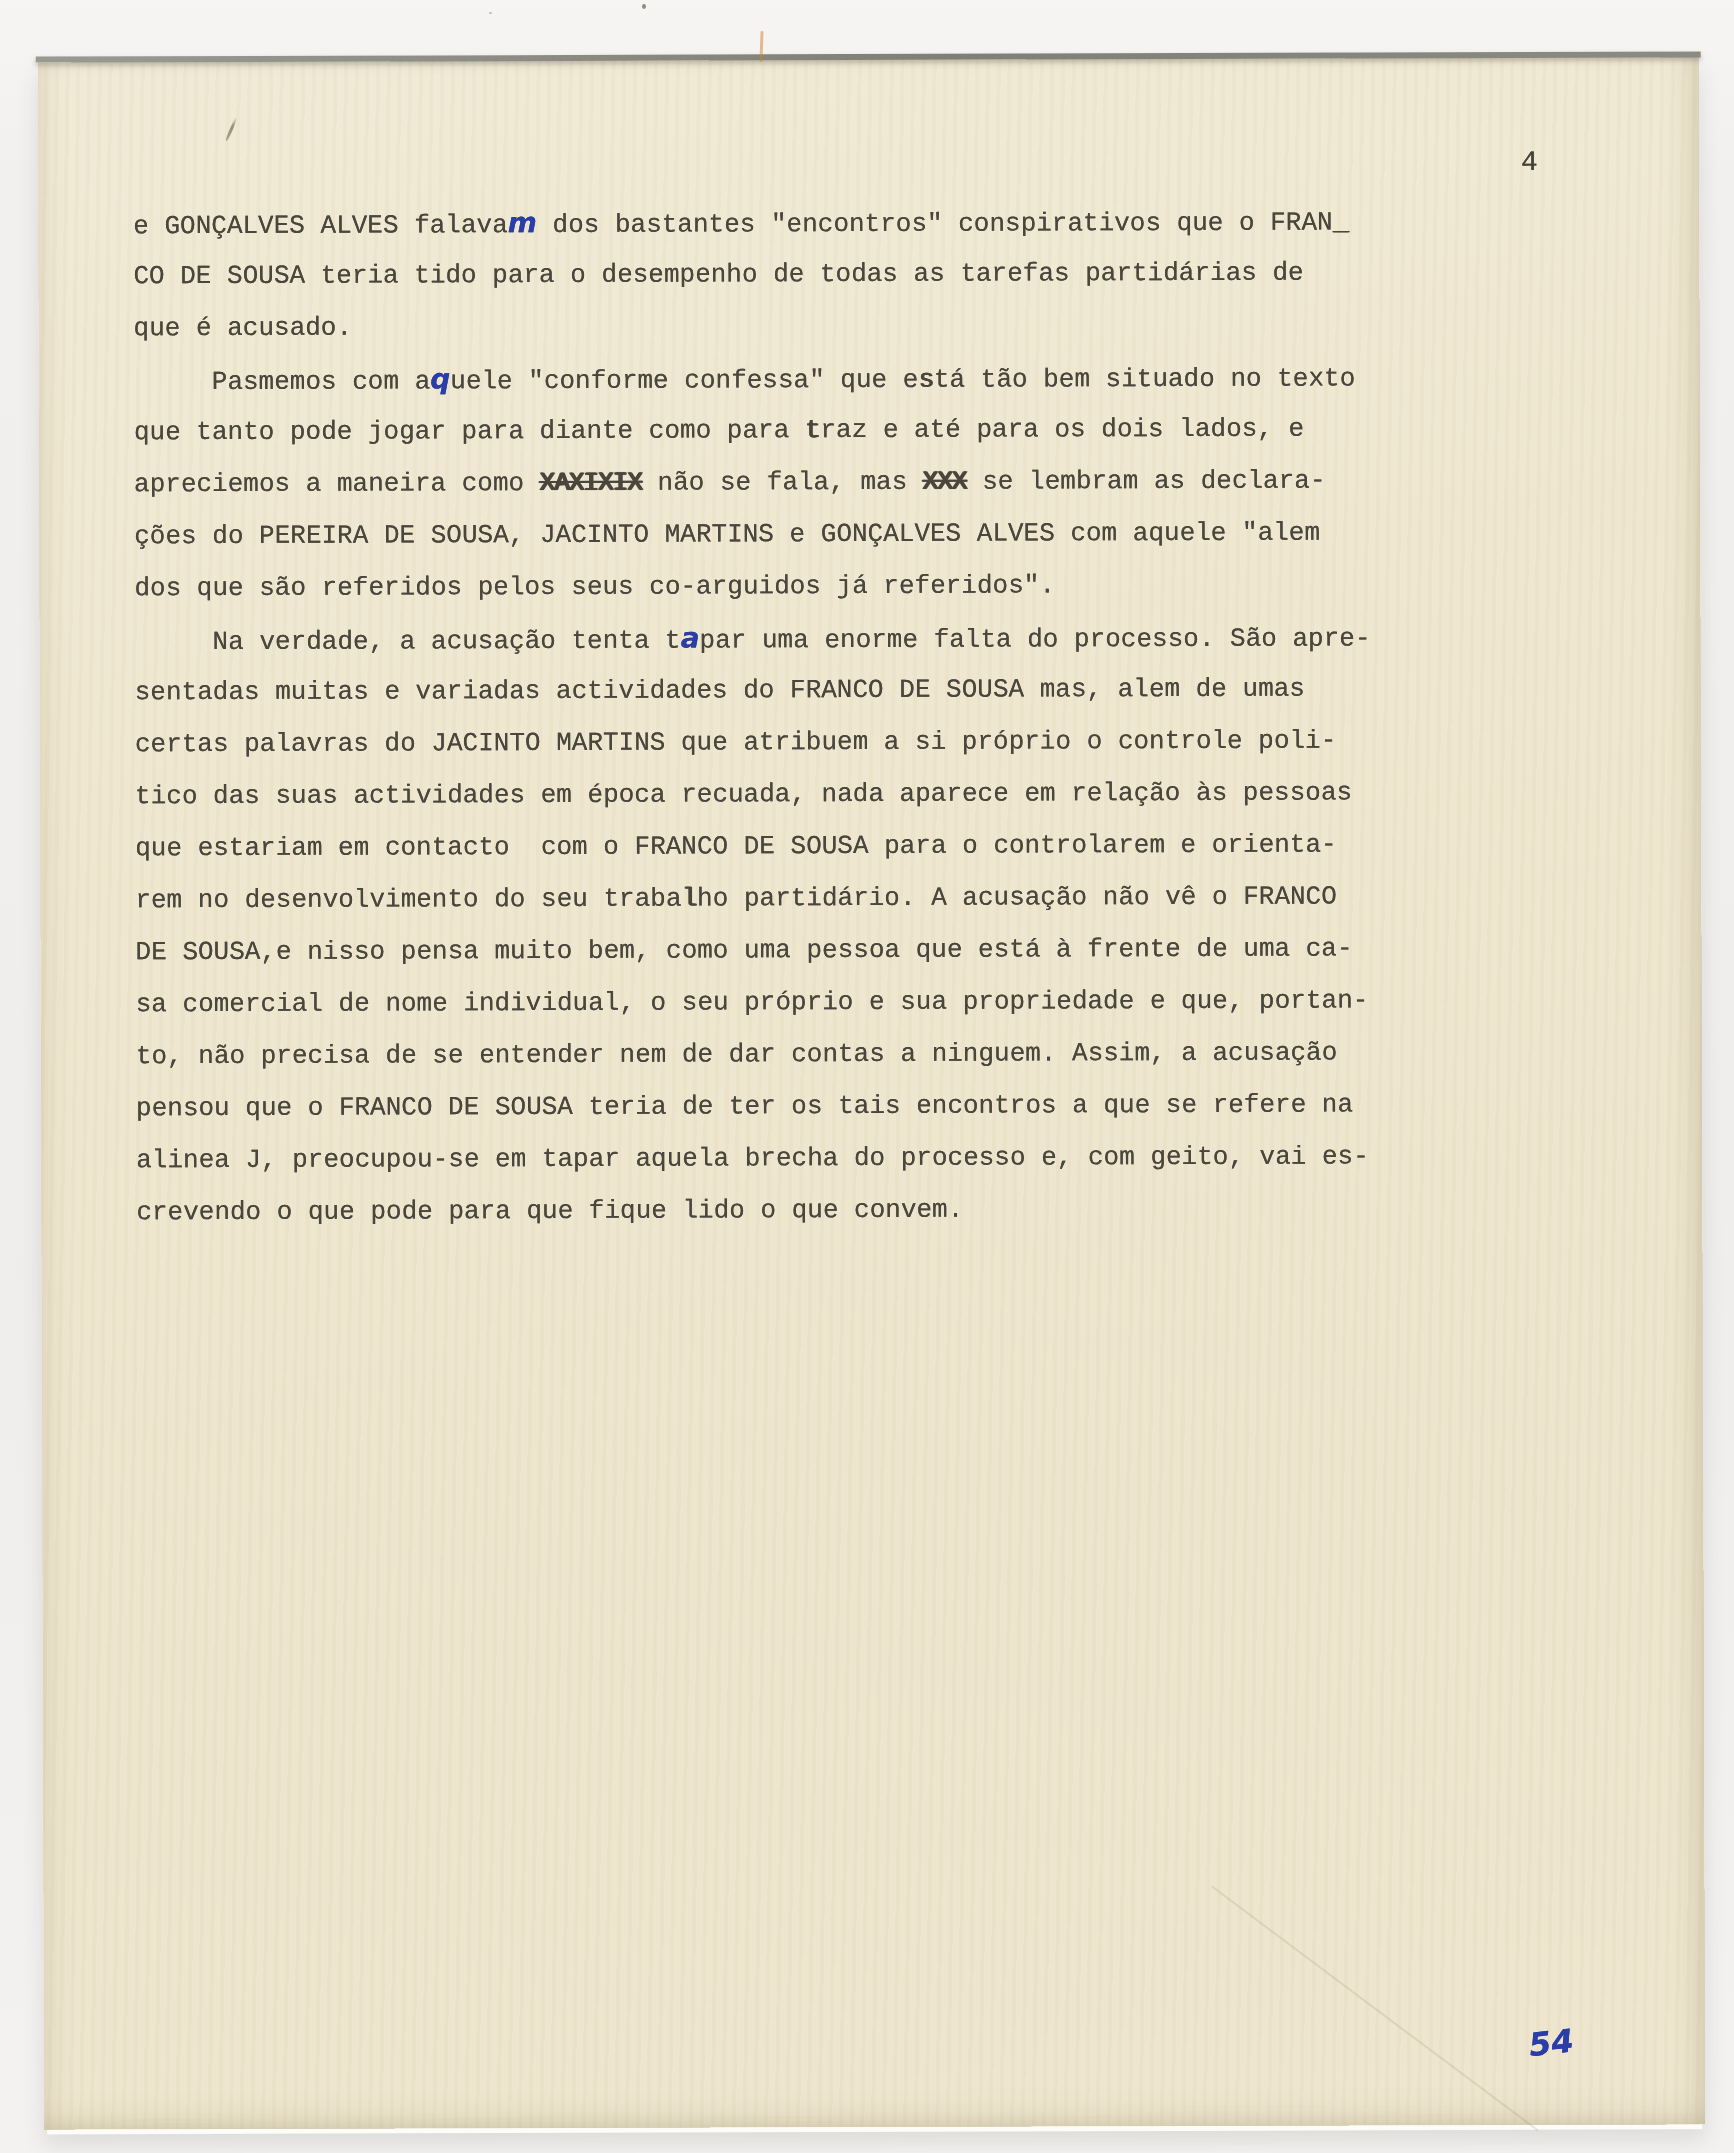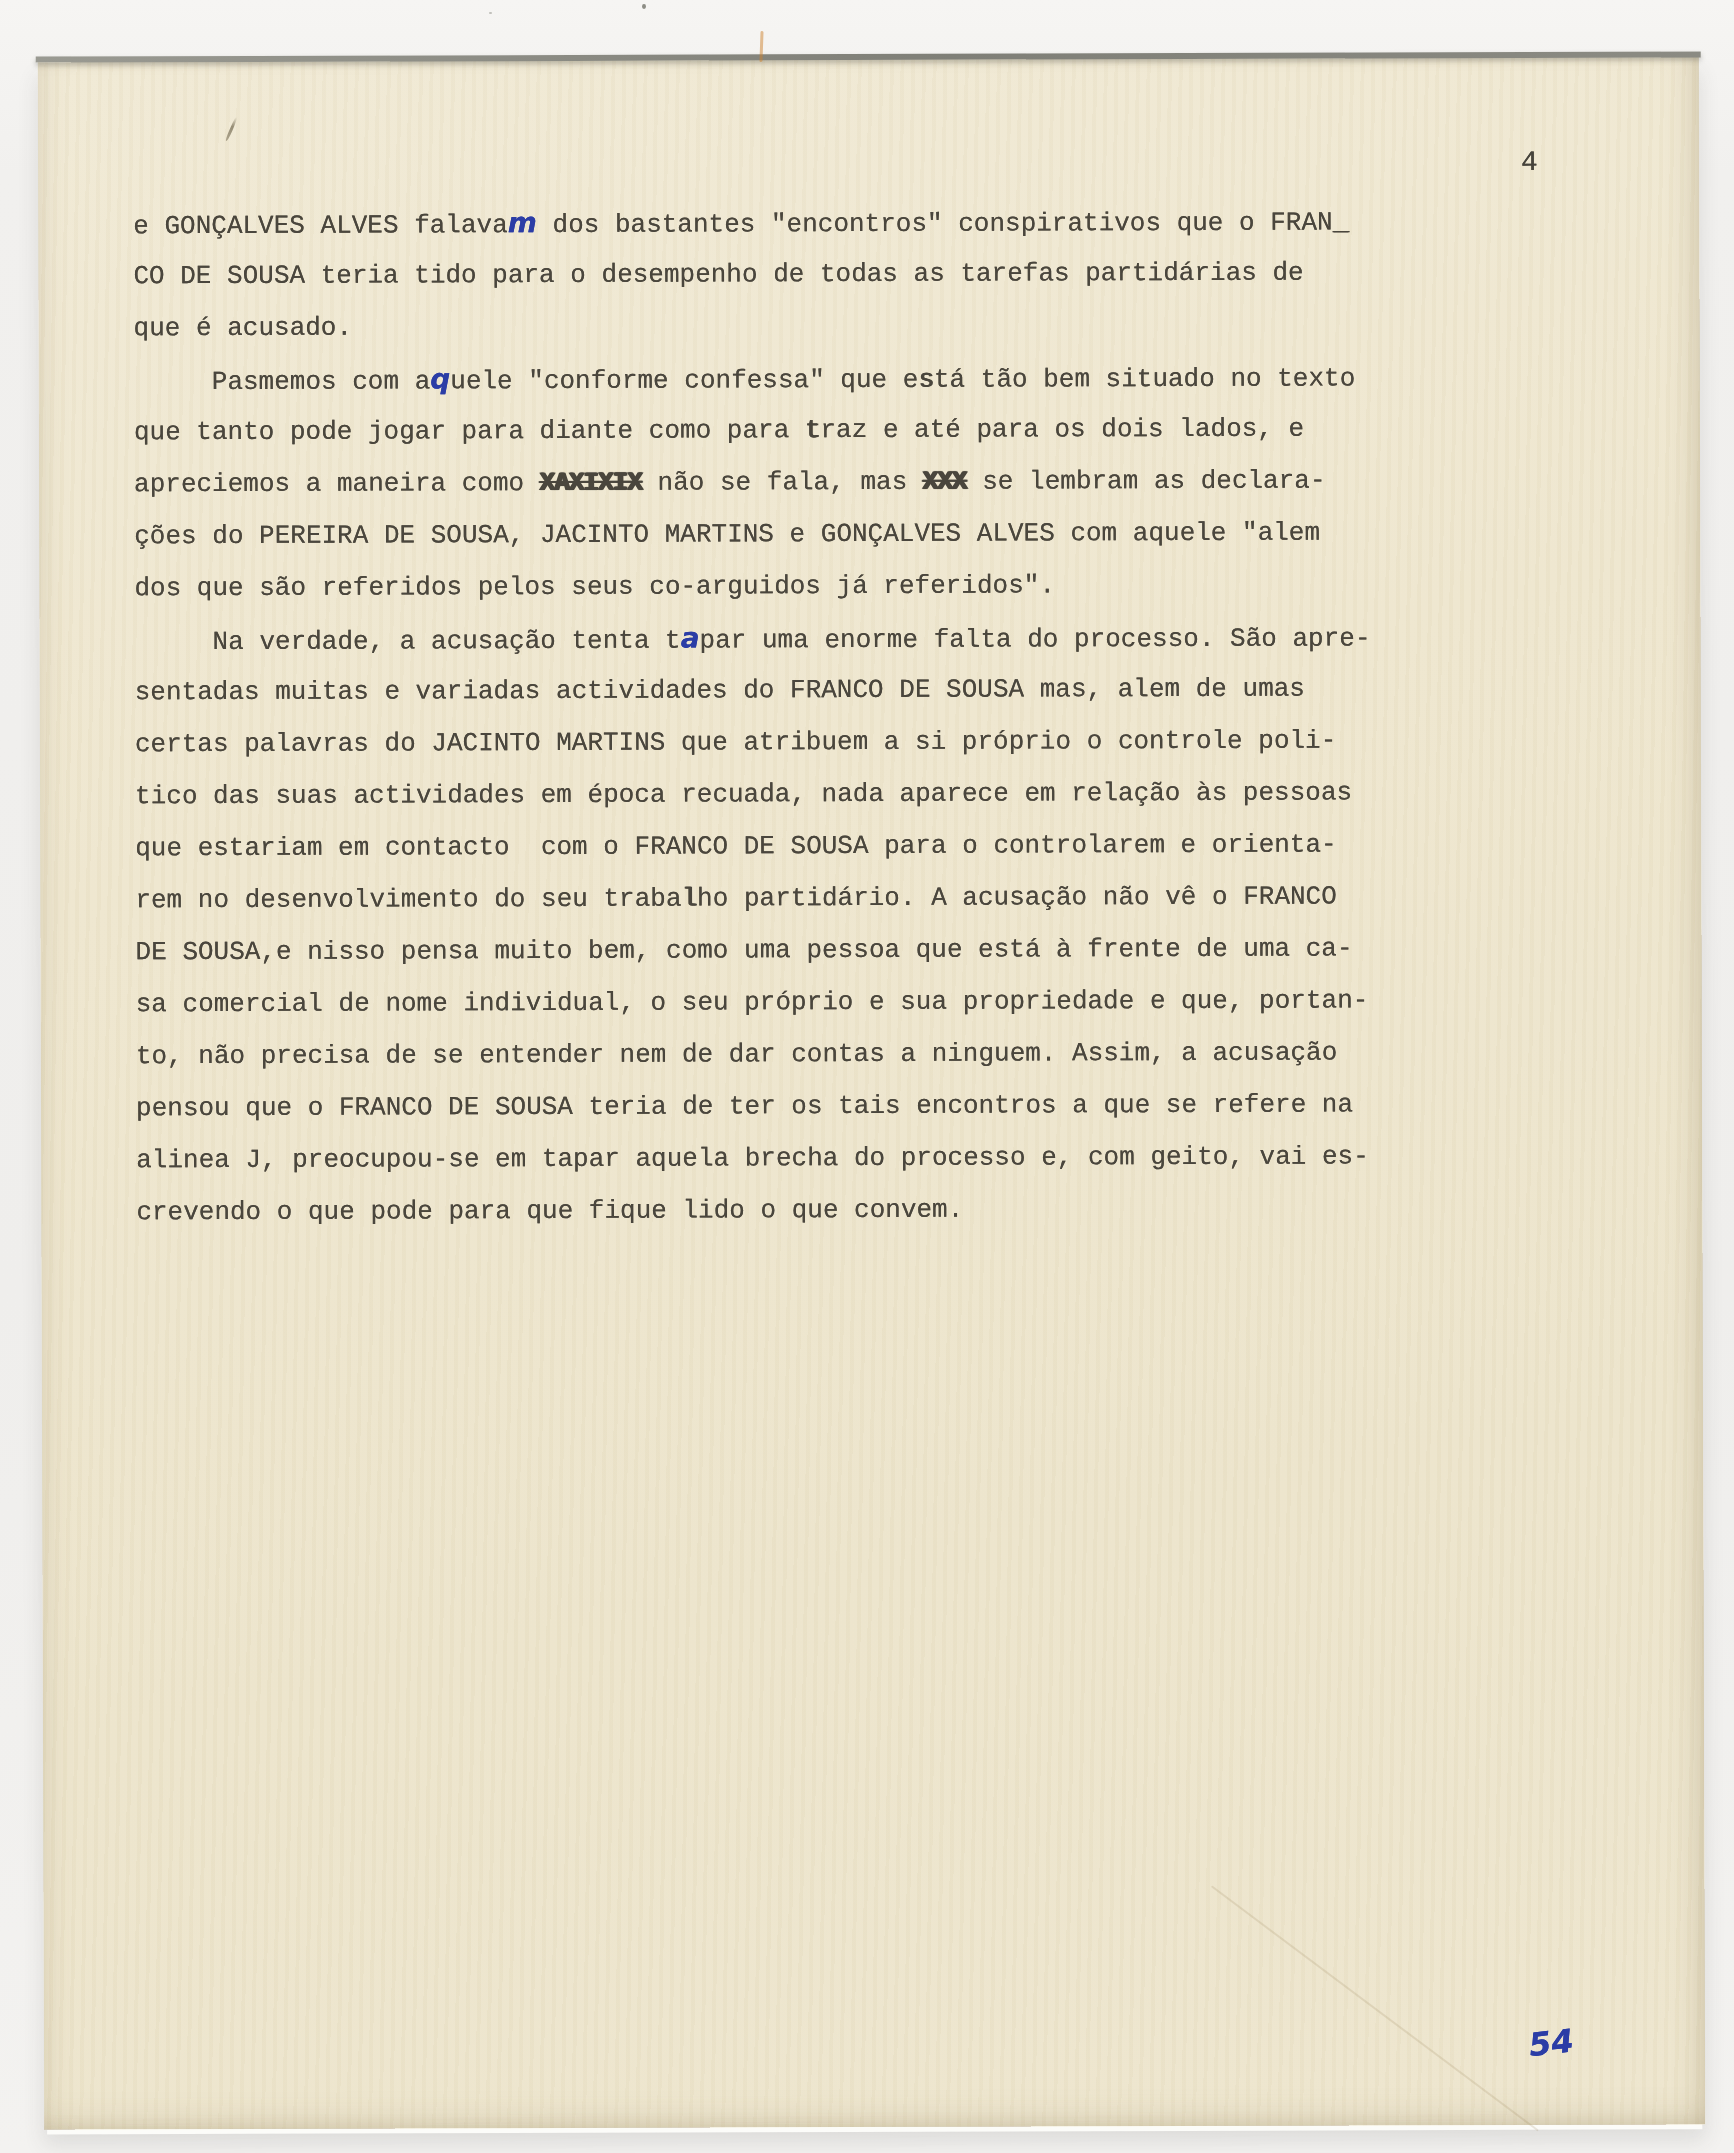--- a/index.html
+++ b/index.html
@@ -50,21 +50,21 @@
   
   .blue{
     color:#2b3da6;font-family:"DejaVu Sans",sans-serif;
     font-weight:bold;font-style:italic;font-size:28px;
     text-shadow:0 0 0.5px #2b3da6;
   }
   
   .ot{ text-shadow:1.2px 0 0 currentColor,0 0 0.6px rgba(62,57,46,.8); }
   
   .x{
-    font-weight:bold;text-decoration:line-through;
+    font-weight:normal;text-decoration:line-through;
     text-shadow:1px 0 0 currentColor,-1px 0 0 currentColor,0 0 1px currentColor;
     letter-spacing:-1px;
   }
 
   .footer-number{
     position:absolute;left:1485px;top:1968px;
     font-family:"DejaVu Sans",sans-serif;font-weight:bold;font-style:italic;
     font-size:32px;color:#2b3da6;transform:rotate(-6deg);
     text-shadow:0 0 0.6px #2b3da6;
   }

